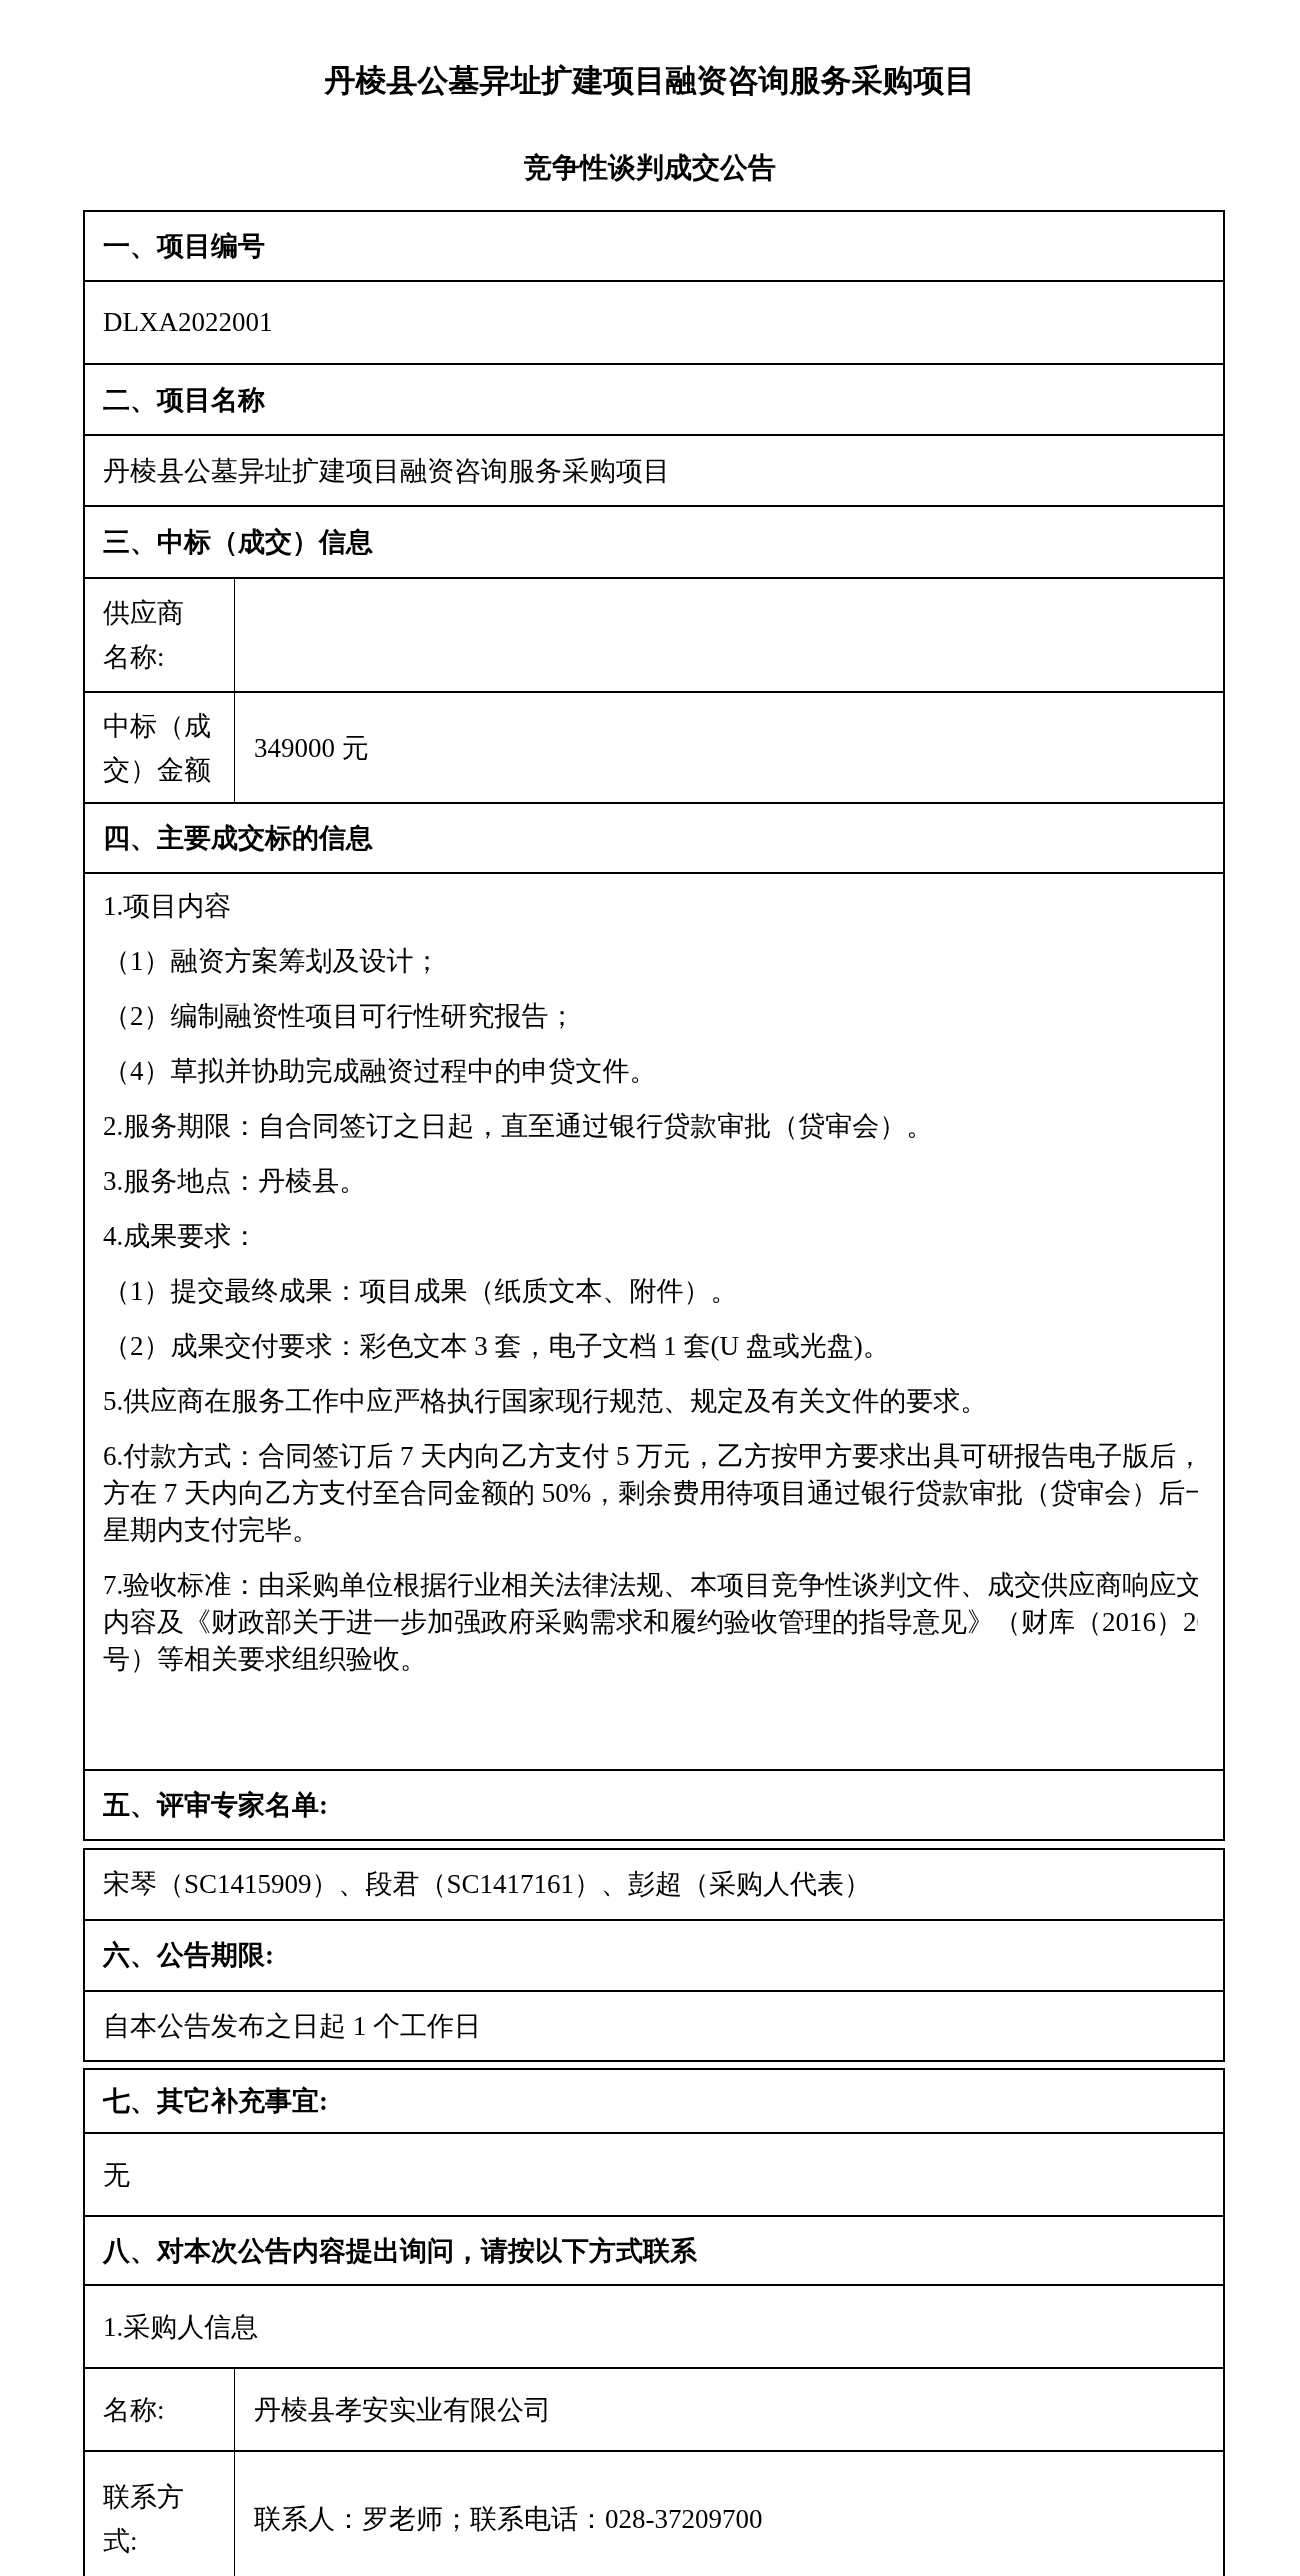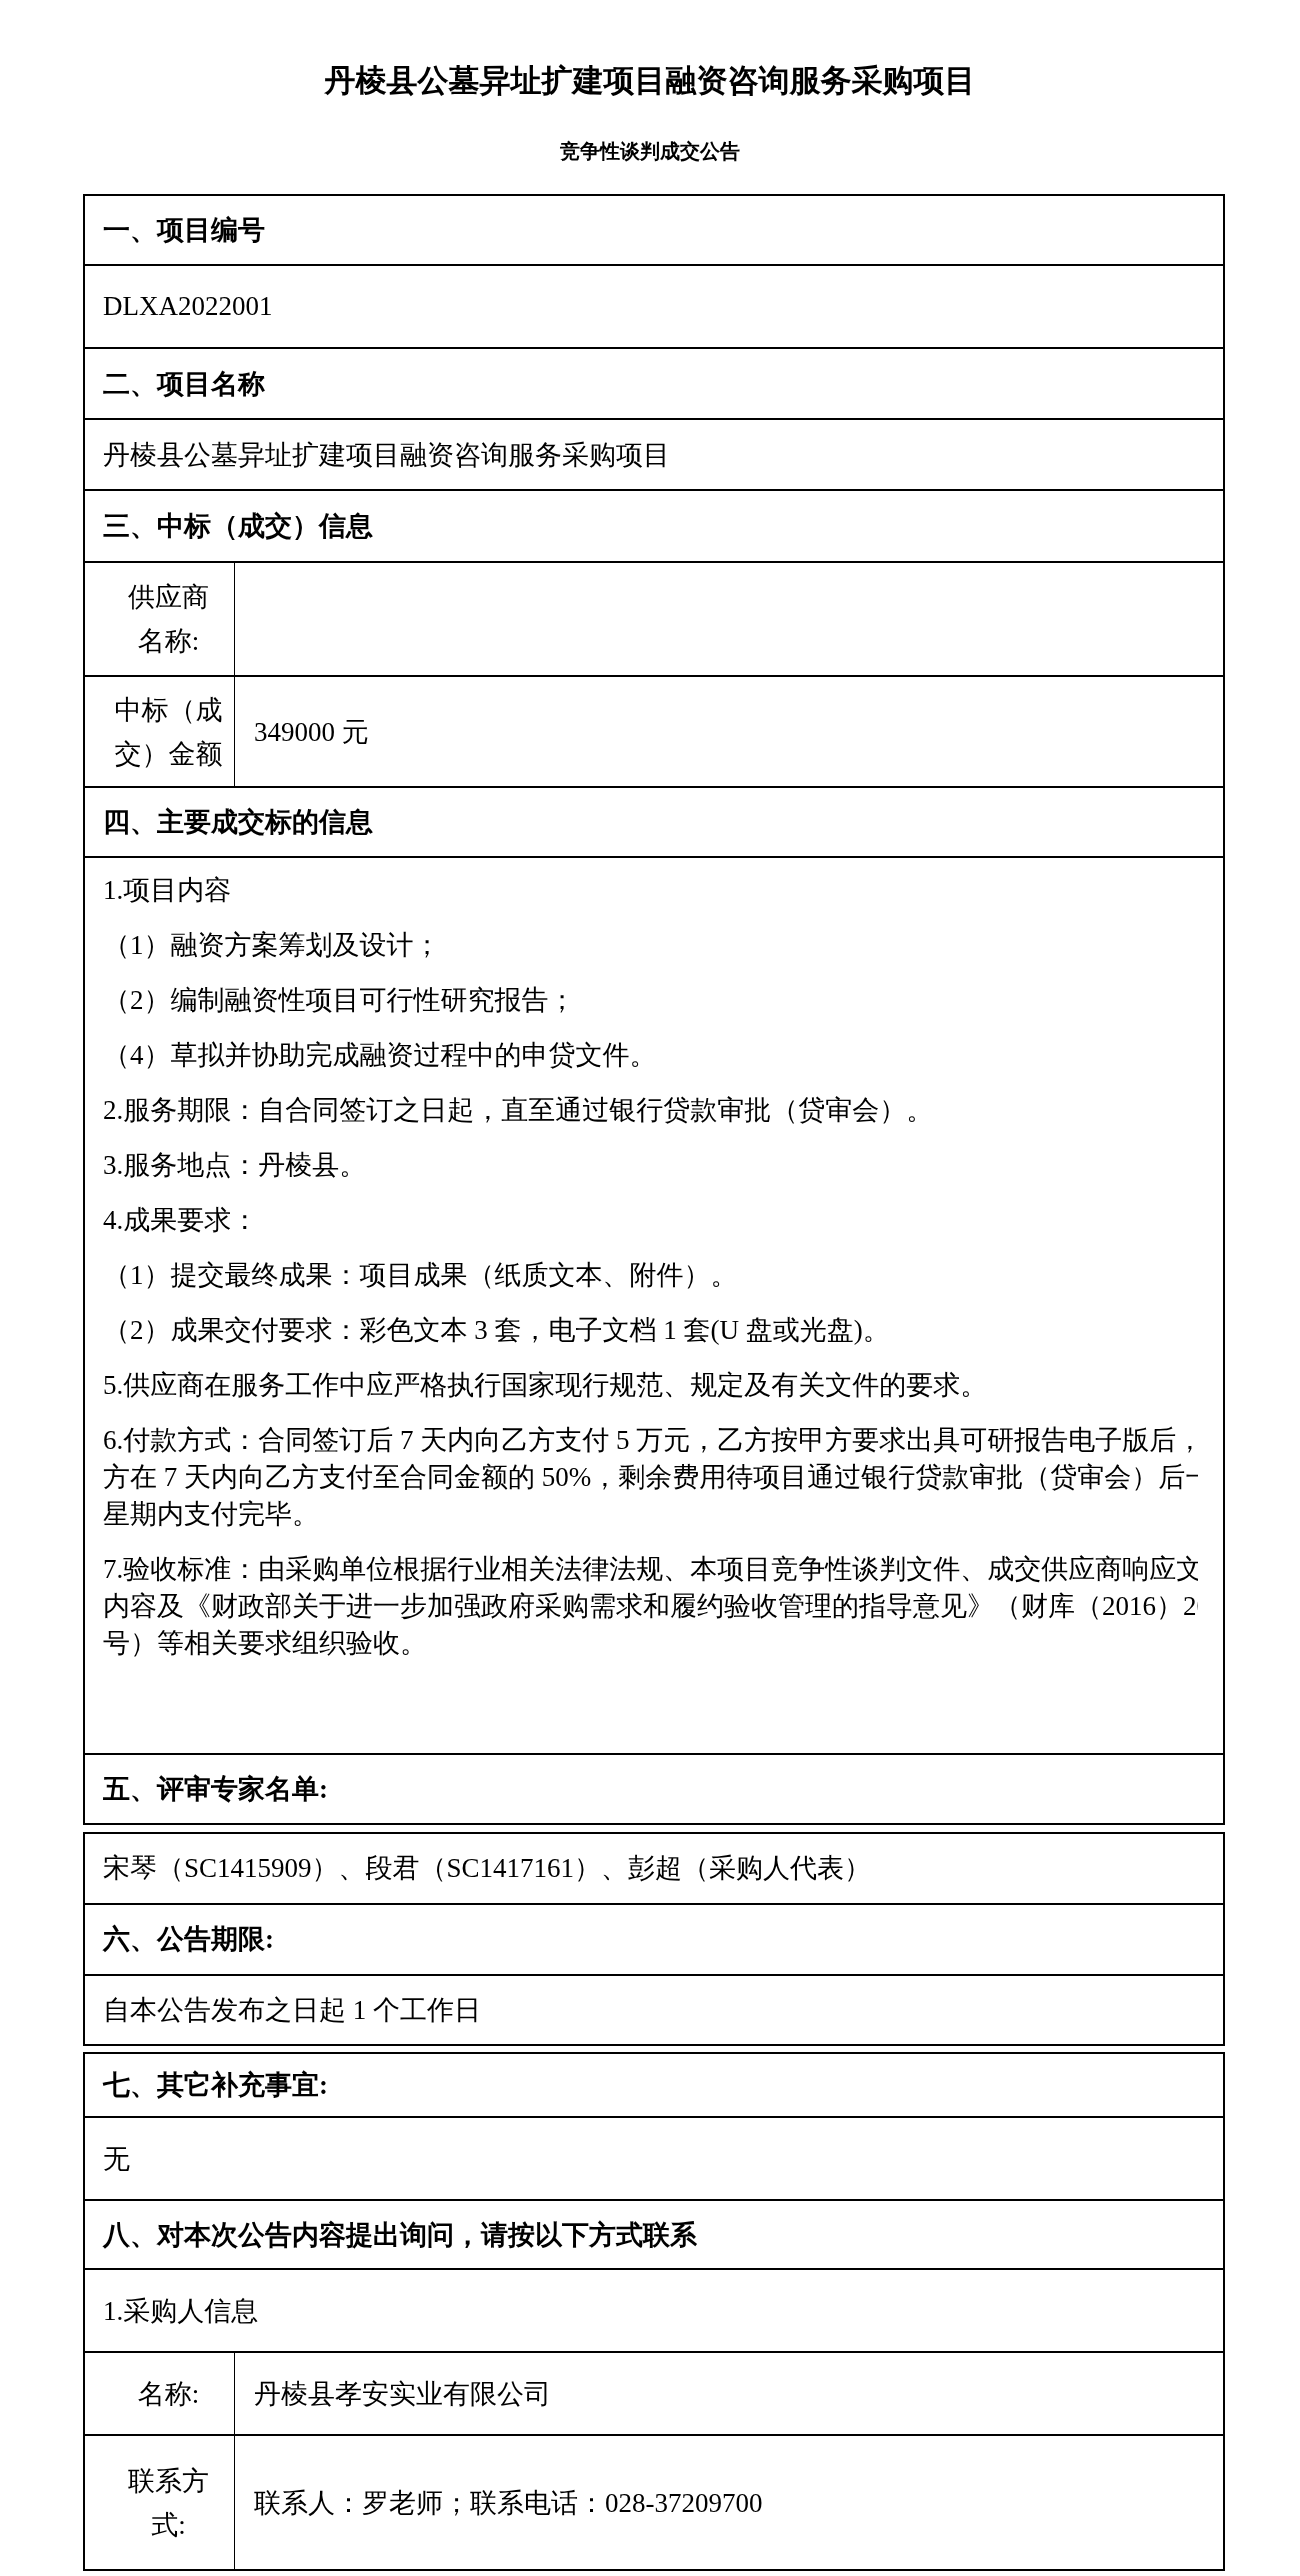--- a/index.html
+++ b/index.html
@@ -13,21 +13,21 @@
   .page { width:1300px; height:2576px; position:relative; }
 
   .title {
     text-align:center;
     font-weight:bold;
     margin:0;
     white-space:nowrap;
     line-height:43px;
   }
   .title-1 { padding-top:59px; font-size:31px; }
-  .title-2 { margin-top:28px;  font-size:20px; }
+  .title-2 { margin-top:44px;  font-size:28px; }
 
   .tbl {
     margin-left:83px;
     width:1142px;
     border:2.8px solid #000;
     box-sizing:border-box;
     background:#fff;
   }
   .tbl-main   { margin-top:21px; }
   .tbl-gap    { margin-top:6.6px; }
@@ -39,21 +39,21 @@
     align-items:center;
     padding-left:18px;
     font-size:27px;
     overflow:hidden;
   }
   .row.last { border-bottom:none; }
   .hdr { font-weight:bold; }
   .nowrap { white-space:nowrap; }
 
   
-  .cols { padding-left:0; align-items:stretch;text-align:center; }
+  .cols { padding-left:0; align-items:stretch; }
   .cell-label {
     width:150px;
     box-sizing:border-box;
     border-right:1.9px solid #000;
     display:flex;
     flex-direction:column;
     justify-content:center;
     padding-left:18px;
     line-height:44px;
   }

